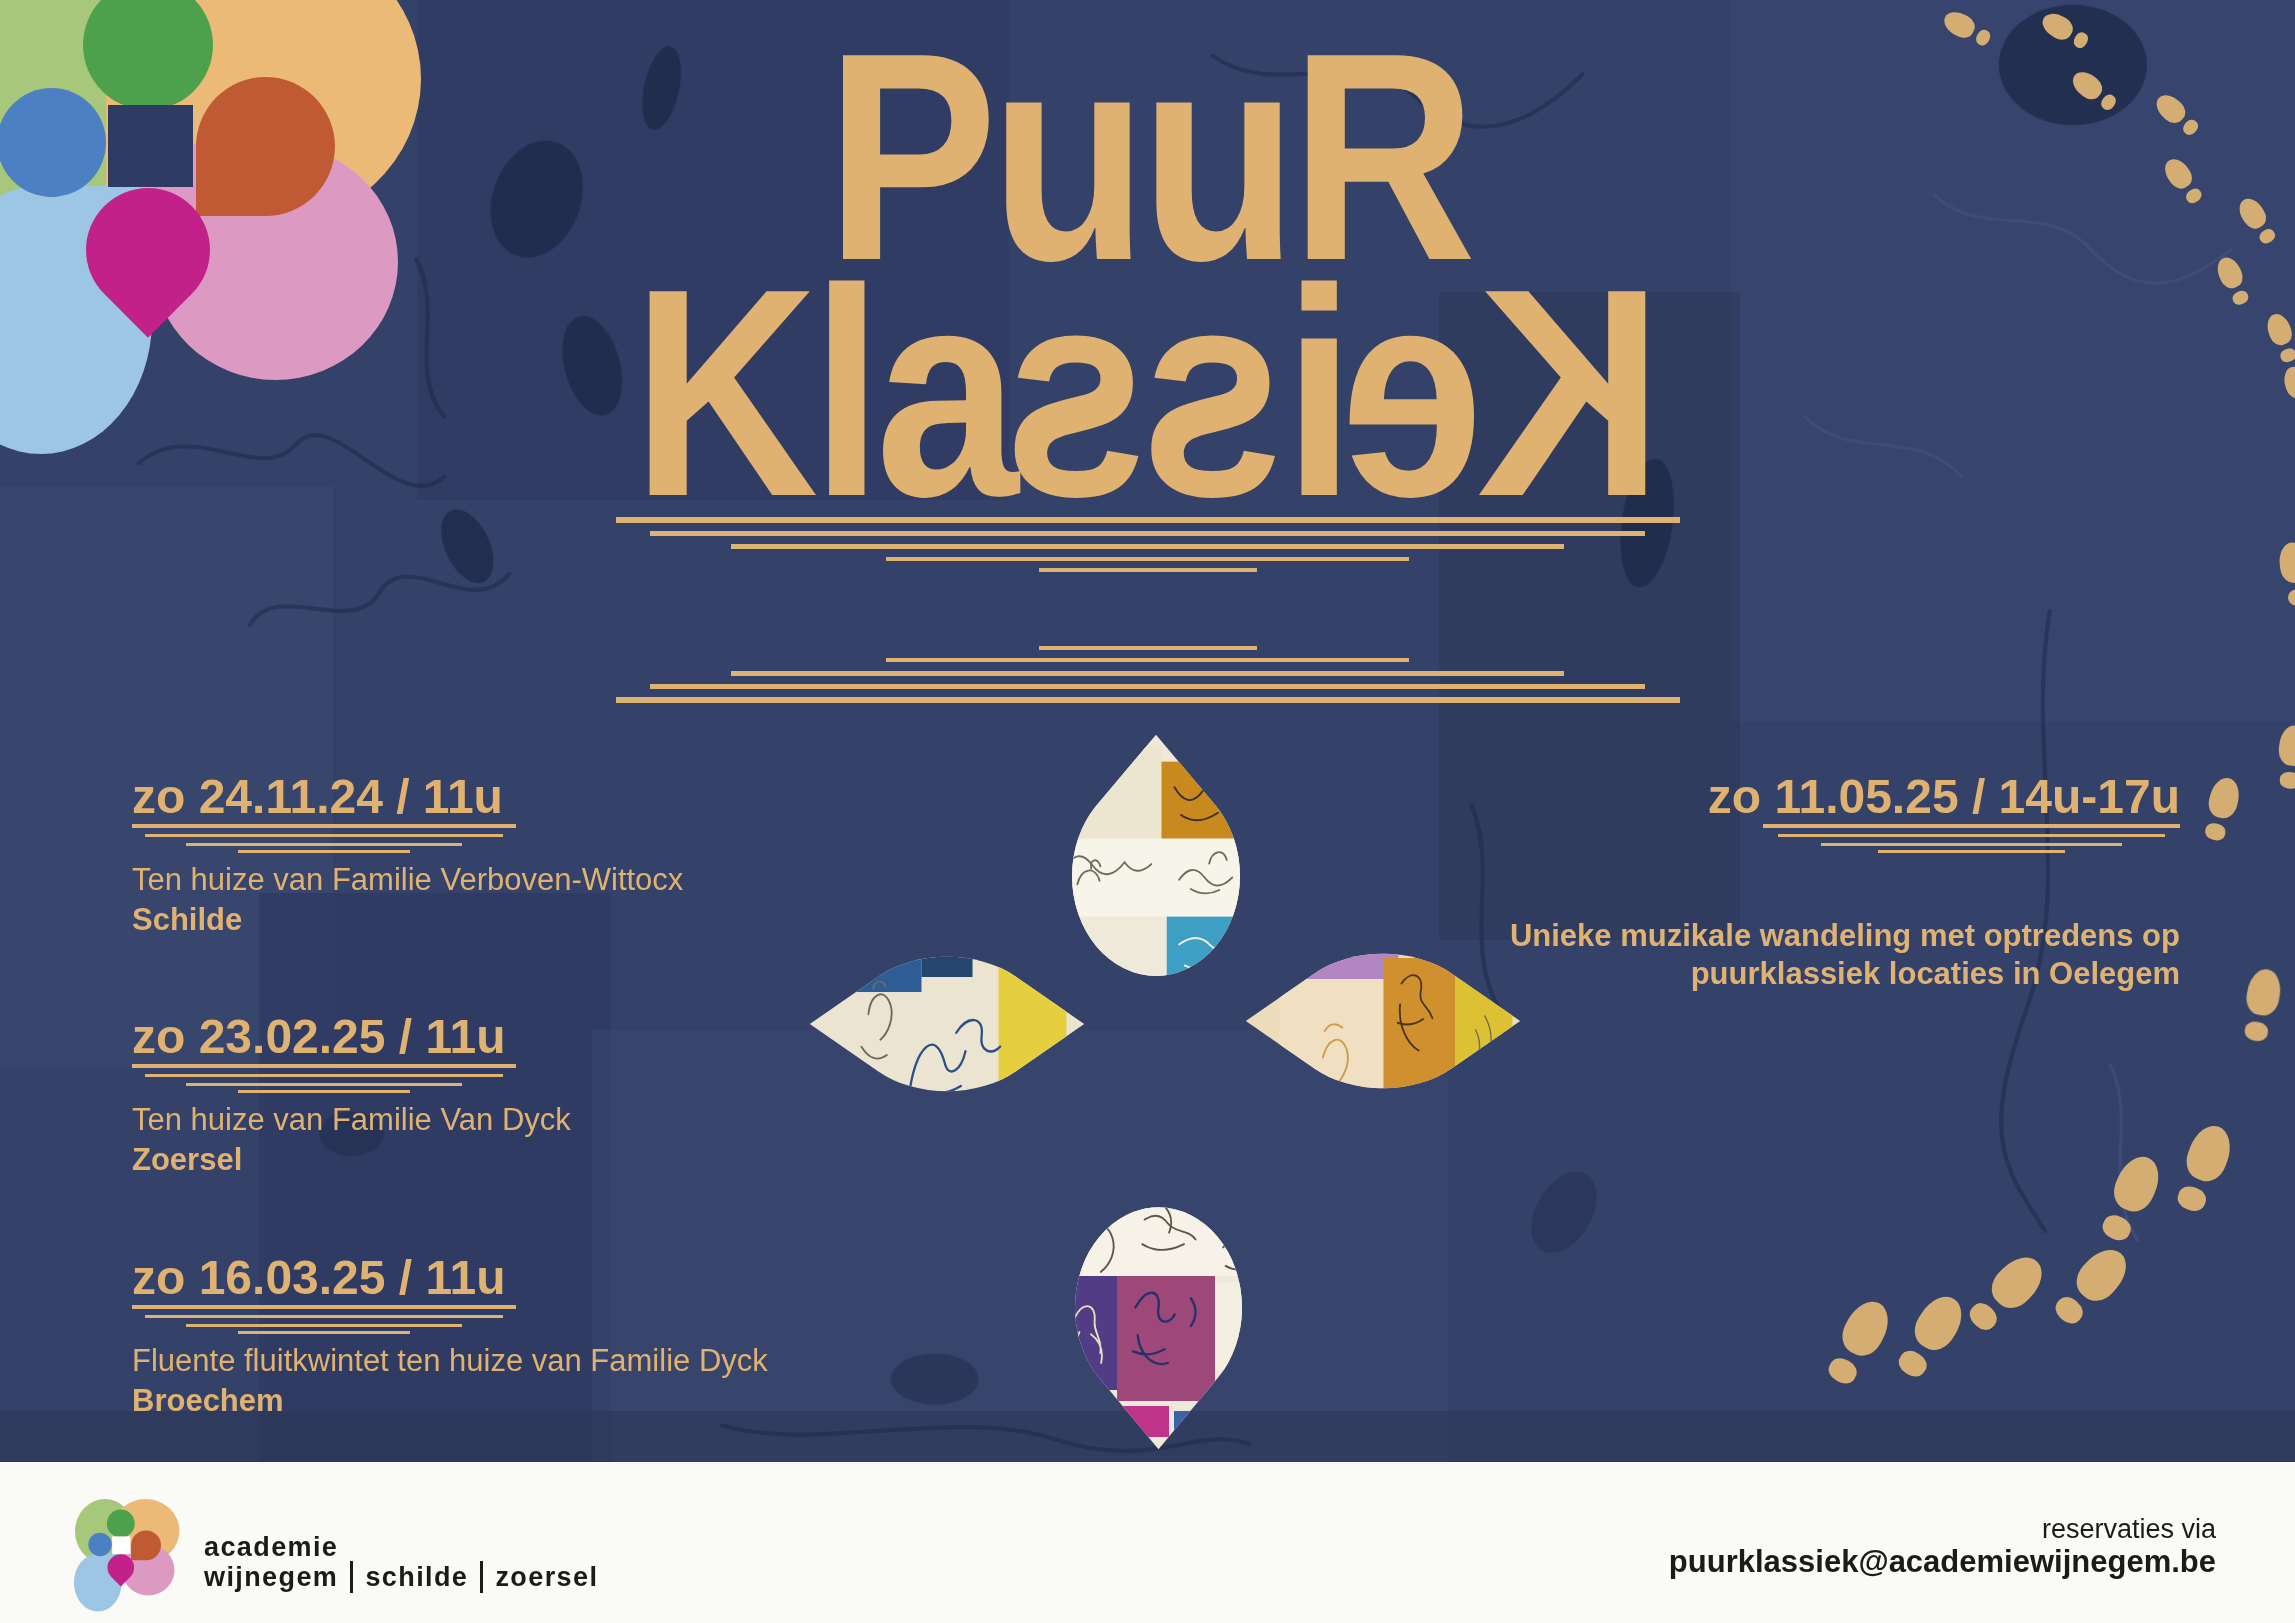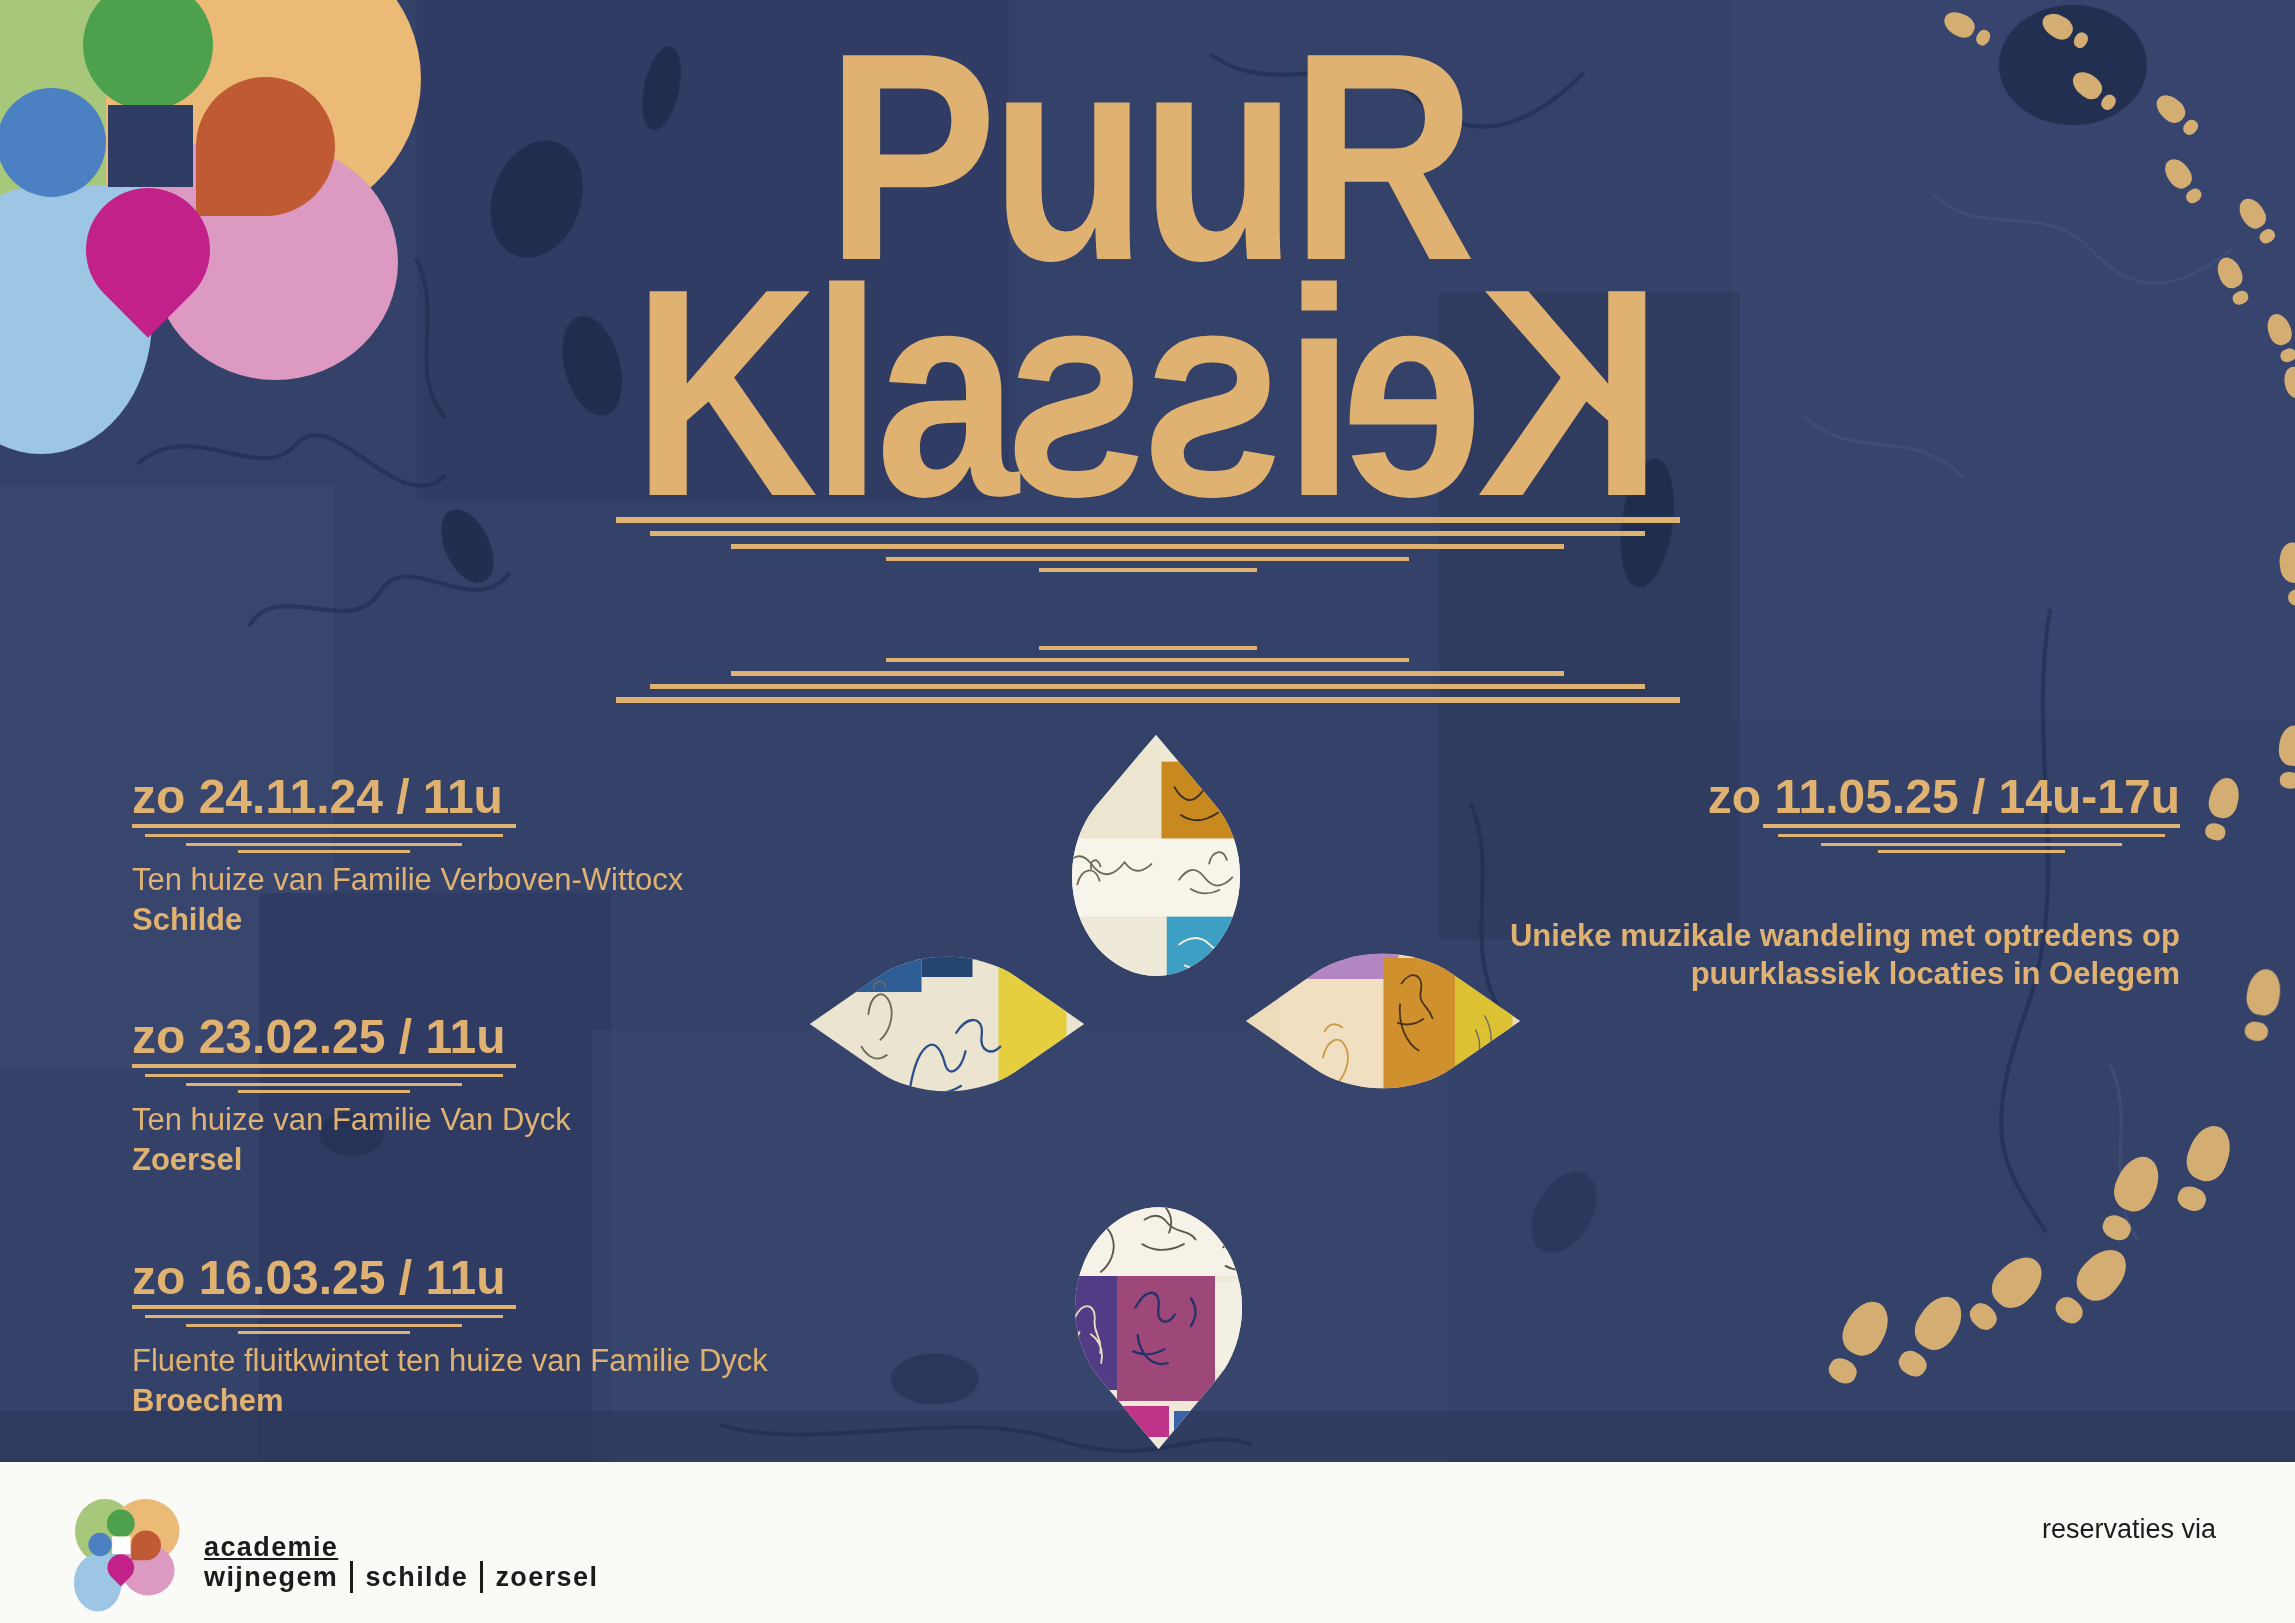--- a/index.html
+++ b/index.html
@@ -73,21 +73,21 @@
   .petal-bottom .part{transform:rotate(-45deg) scaleY(.8333);}
   .petal-left{left:810px;top:928px;width:274px;height:191px;}
   .petal-right{left:1245px;top:926px;width:275px;height:190px;}
   .petal-left .pshape,.petal-right .pshape{width:194px;height:194px;transform:scaleY(.693) rotate(45deg);border-radius:50% 0 50% 0;}
   .petal-left .pshape{background:#ebe4d0;}
   .petal-right .pshape{background:#ecdcba;}
   .petal-left .part,.petal-right .part{transform:rotate(-45deg) scaleY(1.443);}
   
   .footer-bar{position:absolute;left:0;top:1462px;width:2295px;height:161px;background:var(--c-white_bar,#fafaf7);z-index:10;}
   .acad-1{position:absolute;left:204px;top:1532px;margin:0;font-size:27px;font-weight:bold;
-    color:var(--c-text_dark,#1b1b1b);letter-spacing:1.4px;z-index:12;text-decoration:underline;}
+    color:var(--c-text_dark,#1b1b1b);letter-spacing:1.4px;z-index:12;}
   .acad-2{position:absolute;left:204px;top:1561px;margin:0;font-size:27px;font-weight:bold;
     color:var(--c-text_dark,#1b1b1b);letter-spacing:1.4px;z-index:12;white-space:nowrap;}
   .acad-2 .bar{display:inline-block;width:3.2px;height:32px;background:var(--c-text_dark,#1b1b1b);
     margin:0 12px;vertical-align:-7.4px;}
   .resv-label{position:absolute;right:79px;top:1514px;margin:0;font-size:27px;color:var(--c-text_dark,#1b1b1b);z-index:12;}
   .resv-email{position:absolute;right:79px;top:1544px;margin:0;font-size:31px;font-weight:bold;color:var(--c-text_dark,#1b1b1b);z-index:12;}
 </style>
 </head>
 <body>
 
@@ -400,15 +400,16 @@
         <div class="lshape " style="left:148px;top:49px;width:130px;height:130px;border-radius:50%;background:var(--lg-green);"></div>
         <div class="lshape " style="left:62px;top:157px;width:109px;height:109px;border-radius:50%;background:var(--lg-blue);"></div>
         <div class="lshape " style="left:261px;top:146px;width:139px;height:139px;border-radius:50% 50% 50% 0;background:var(--lg-red_orange);"></div>
         <div class="lshape " style="left:151px;top:257px;width:124px;height:124px;border-radius:50% 50% 0 50%;transform:rotate(45deg);background:var(--lg-magenta);"></div>
         <div class="lshape sq" style="left:173px;top:174px;width:85px;height:82px;background:var(--lg-center_square);"></div>
       </div>
   </div>
   <p class="acad-1">academie</p>
   <p class="acad-2" id="acad-towns"><span>wijnegem</span><span class="bar"></span><span>schilde</span><span class="bar"></span><span>zoersel</span></p>
   <p class="resv-label">reservaties via</p>
+  <p class="resv-email">puurklassiek@academiewijnegem.be</p>
 
 </div>
 
 
 </body></html>

